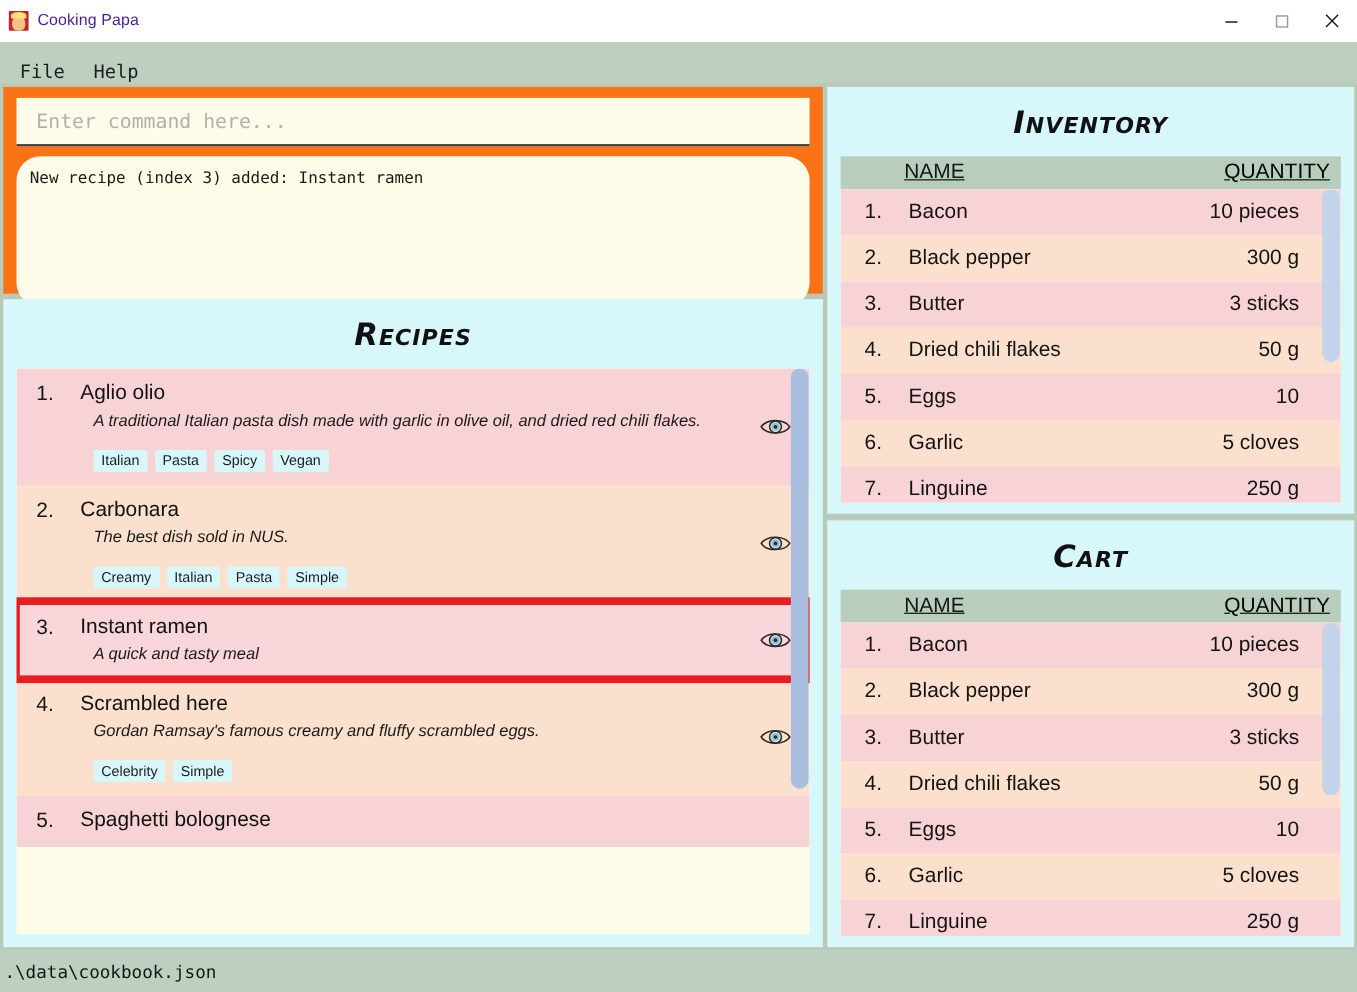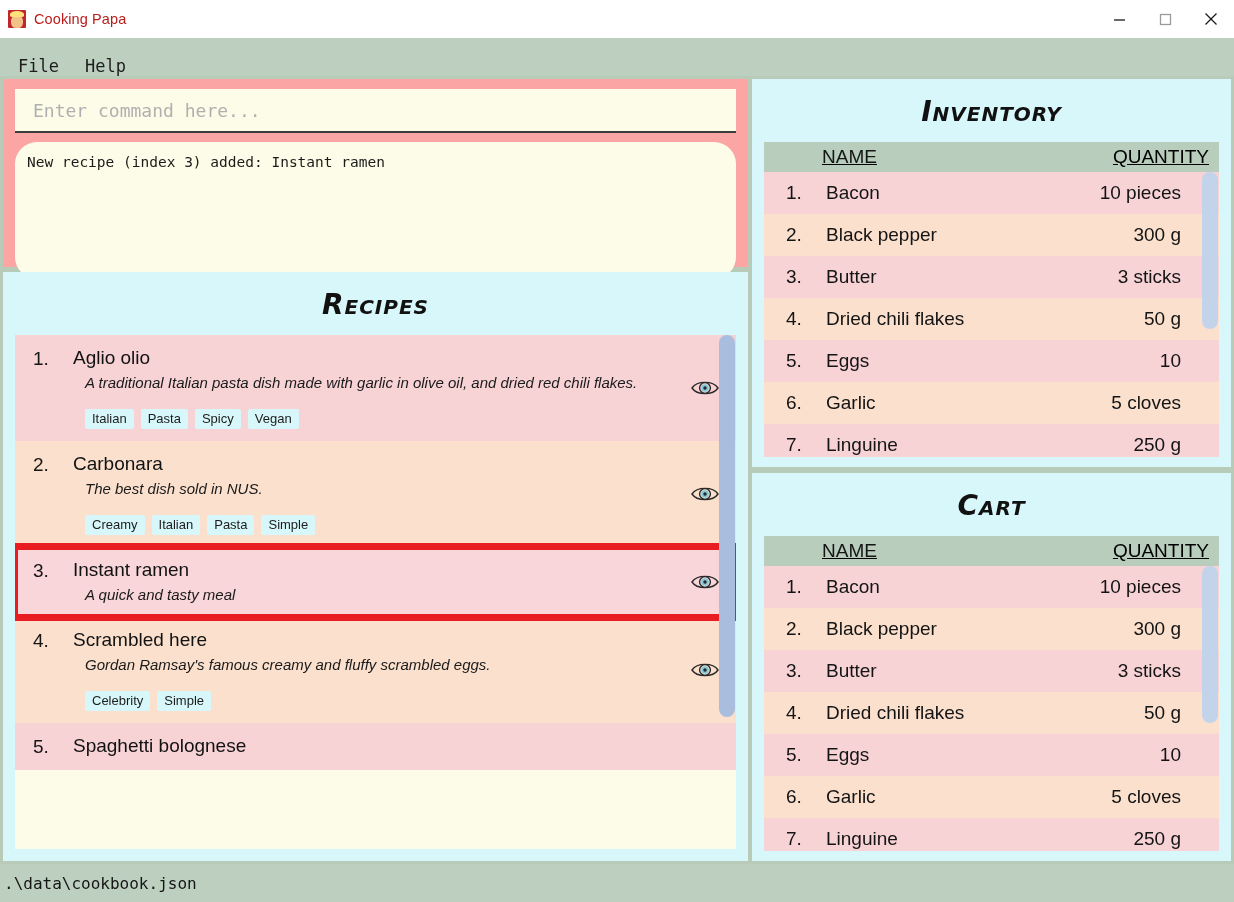--- a/index.html
+++ b/index.html
@@ -41,21 +41,21 @@
   .app-icon::after {
     content: "";
     position: absolute;
     left: 2px; top: 1px;
     width: 14px; height: 6px;
     background: #ffe07a;
     border-radius: 50% 50% 20% 20%;
   }
   .title-text {
     font-size: 14.5px;
-    color: #b91c1c;
+    color: #4c1d95;
     letter-spacing: 0.1px;
   }
   .win-controls {
     position: absolute;
     right: 0; top: 0;
     height: 38px;
     display: flex;
   }
   .win-btn {
     width: 46px; height: 38px;
@@ -97,21 +97,21 @@
   .right-col {
     width: 484px;
     display: flex;
     flex-direction: column;
     padding: 3px 3px 3px 2px;
     gap: 6px;
   }
 
   
   .console-panel {
-    background: #fca5a5;
+    background: #f97316;
     padding: 10px 12px 10px 12px;
     height: 188px;
     flex: none;
   }
   .cmd-input {
     width: 100%;
     height: 44px;
     background: #fdfce8;
     border: none;
     border-bottom: 2px solid #3c3c3c;

